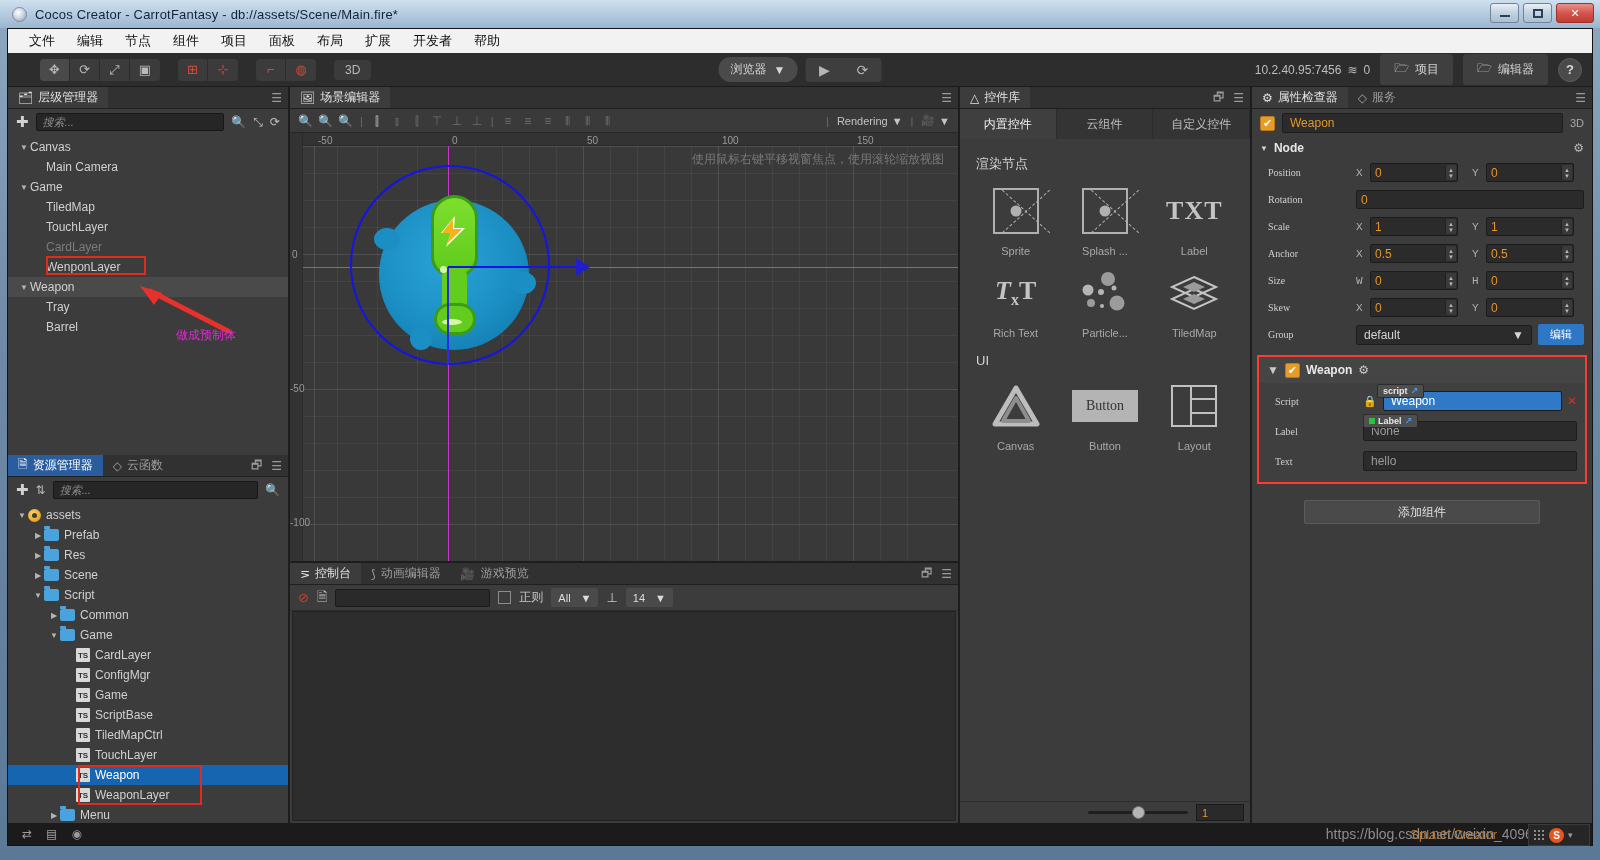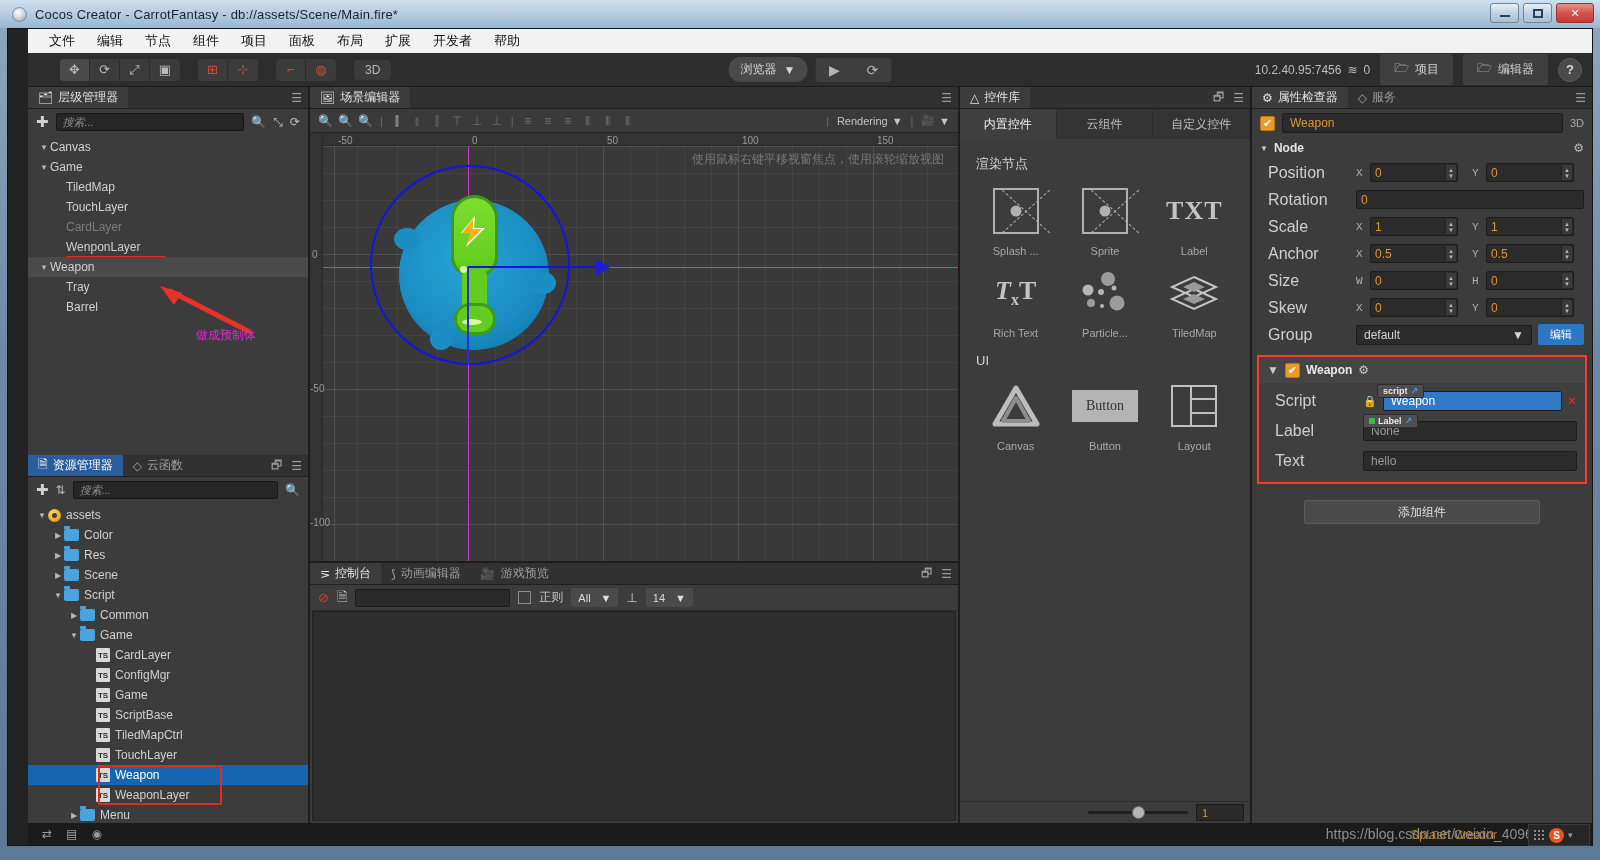--- a/index.html
+++ b/index.html
@@ -40,21 +40,20 @@
     border-color:#9b3129; color:#fff; width:38px; font-weight:bold;
   }
   .winbtn .bar { width:10px;height:2px;background:#27405c; margin-top:6px;}
   .winbtn .sq  { width:10px;height:9px;border:2px solid #27405c;}
 
   
   #app {
     position:absolute; left:7px; top:28px; width:1586px; height:818px;
     background:#232323; display:flex; flex-direction:column;
     border:1px solid #141414;
-    padding-left:20px;
   }
   
   #menubar {
     height:24px; background:#f2f2f2; color:#1a1a1a; display:flex; align-items:center;
     padding-left:10px; gap:0px; flex:none;
   }
   .menu-item { padding:3px 11px; font-size:13px; color:#111; cursor:default; }
 
   
   #toolbar {
@@ -244,21 +243,21 @@
   }
   .name-input {
     flex:1; height:20px; background:#2b2b2b; border:1px solid #1d1d1d; border-radius:2px;
     color:#e3952a; font-size:12px; padding:0 7px; display:flex; align-items:center;
   }
   .tag-3d { font-size:11px; color:#a9a9a9; }
   .sec-head { height:22px; display:flex; align-items:center; gap:6px; padding:0 8px; font-size:12px; color:#e6e6e6; font-weight:bold; flex:none;}
   .sec-head .tri2 { font-size:8px; color:#cfcfcf; }
   .sec-head .gear { margin-left:auto; color:#b8b8b8; font-size:12px;}
   .prop-row { height:27px; display:flex; align-items:center; padding:0 8px 0 16px; gap:0;}
-  .prop-label { width:88px; font-size:16px; color:#cfcfcf; flex:none;}
+  .prop-label { width:88px; font-size:10px; color:#cfcfcf; flex:none;font-family:Liberation Serif, serif;}
   .axis-lab { width:14px; font-size:11px; color:#b0b0b0; font-family:"Liberation Mono","DejaVu Sans Mono",monospace; flex:none;}
   .num-field {
     height:19px; background:#2b2b2b; border:1px solid #1c1c1c; border-radius:2px;
     color:#e3952a; font-size:12px; padding:0 4px; display:flex; align-items:center; position:relative;
   }
   .num-field.half { width:88px; }
   .num-field.full { flex:1; }
   .spin { position:absolute; right:1px; top:1px; bottom:1px; width:11px; background:#3a3a3a; border-left:1px solid #222;
           display:flex; flex-direction:column; align-items:center; justify-content:center; color:#b6b6b6; font-size:6px; line-height:6px;}
   .color-swatch { flex:1; height:19px; background:#ffffff; border:1px solid #1c1c1c; }
@@ -397,20 +396,24 @@
           <div class="search-input">搜索...</div>
           <span class="sb-icon">🔍</span>
           <span class="sb-icon">⤡</span>
           <span class="sb-icon">⟳</span>
         </div>
         <div class="tree" id="hierarchy-tree">
             <div class="trow" style="padding-left: 10px;">
               <span class="tri">▼</span>
               <span>Canvas</span>
             </div>
+            <div class="trow" style="padding-left: 26px;">
+              <span class="tri empty">▶</span>
+              <span>Main Camera</span>
+            </div>
             <div class="trow" style="padding-left: 10px;">
               <span class="tri">▼</span>
               <span>Game</span>
             </div>
             <div class="trow" style="padding-left: 26px;">
               <span class="tri empty">▶</span>
               <span>TiledMap</span>
             </div>
             <div class="trow" style="padding-left: 26px;">
               <span class="tri empty">▶</span>
@@ -468,21 +471,21 @@
             <div class="trow" style="padding-left: 8px;">
               <span class="tri">▼</span>
               <span class="assets-icon">
                 <i></i>
               </span>
               <span>assets</span>
             </div>
             <div class="trow" style="padding-left: 24px;">
               <span class="tri">▶</span>
               <span class="ficon folder"></span>
-              <span>Color</span>
+              <span>Prefab</span>
             </div>
             <div class="trow" style="padding-left: 24px;">
               <span class="tri">▶</span>
               <span class="ficon folder"></span>
               <span>Res</span>
             </div>
             <div class="trow" style="padding-left: 24px;">
               <span class="tri">▶</span>
               <span class="ficon folder"></span>
               <span>Scene</span>
@@ -728,29 +731,29 @@
         </div>
         <div id="lib-body">
           <div class="lib-section">渲染节点</div>
           <div class="lib-grid">
             <div class="lib-cell">
               <div class="lib-ic">
                   <div class="ic-box">
                     <i></i>
                   </div>
                 </div>
-              <div class="lib-label">Splash ...</div>
+              <div class="lib-label">Sprite</div>
             </div>
             <div class="lib-cell">
               <div class="lib-ic">
                   <div class="ic-box">
                     <i></i>
                   </div>
                 </div>
-              <div class="lib-label">Sprite</div>
+              <div class="lib-label">Splash ...</div>
             </div>
             <div class="lib-cell">
               <div class="lib-ic">
                   <span class="ic-txt">TXT</span>
                 </div>
               <div class="lib-label">Label</div>
             </div>
             <div class="lib-cell">
               <div class="lib-ic">
                   <span class="ic-rtxt"><i style="font-style:italic">T</i><sub style="font-size:16px">x</sub><b>T</b></span>

